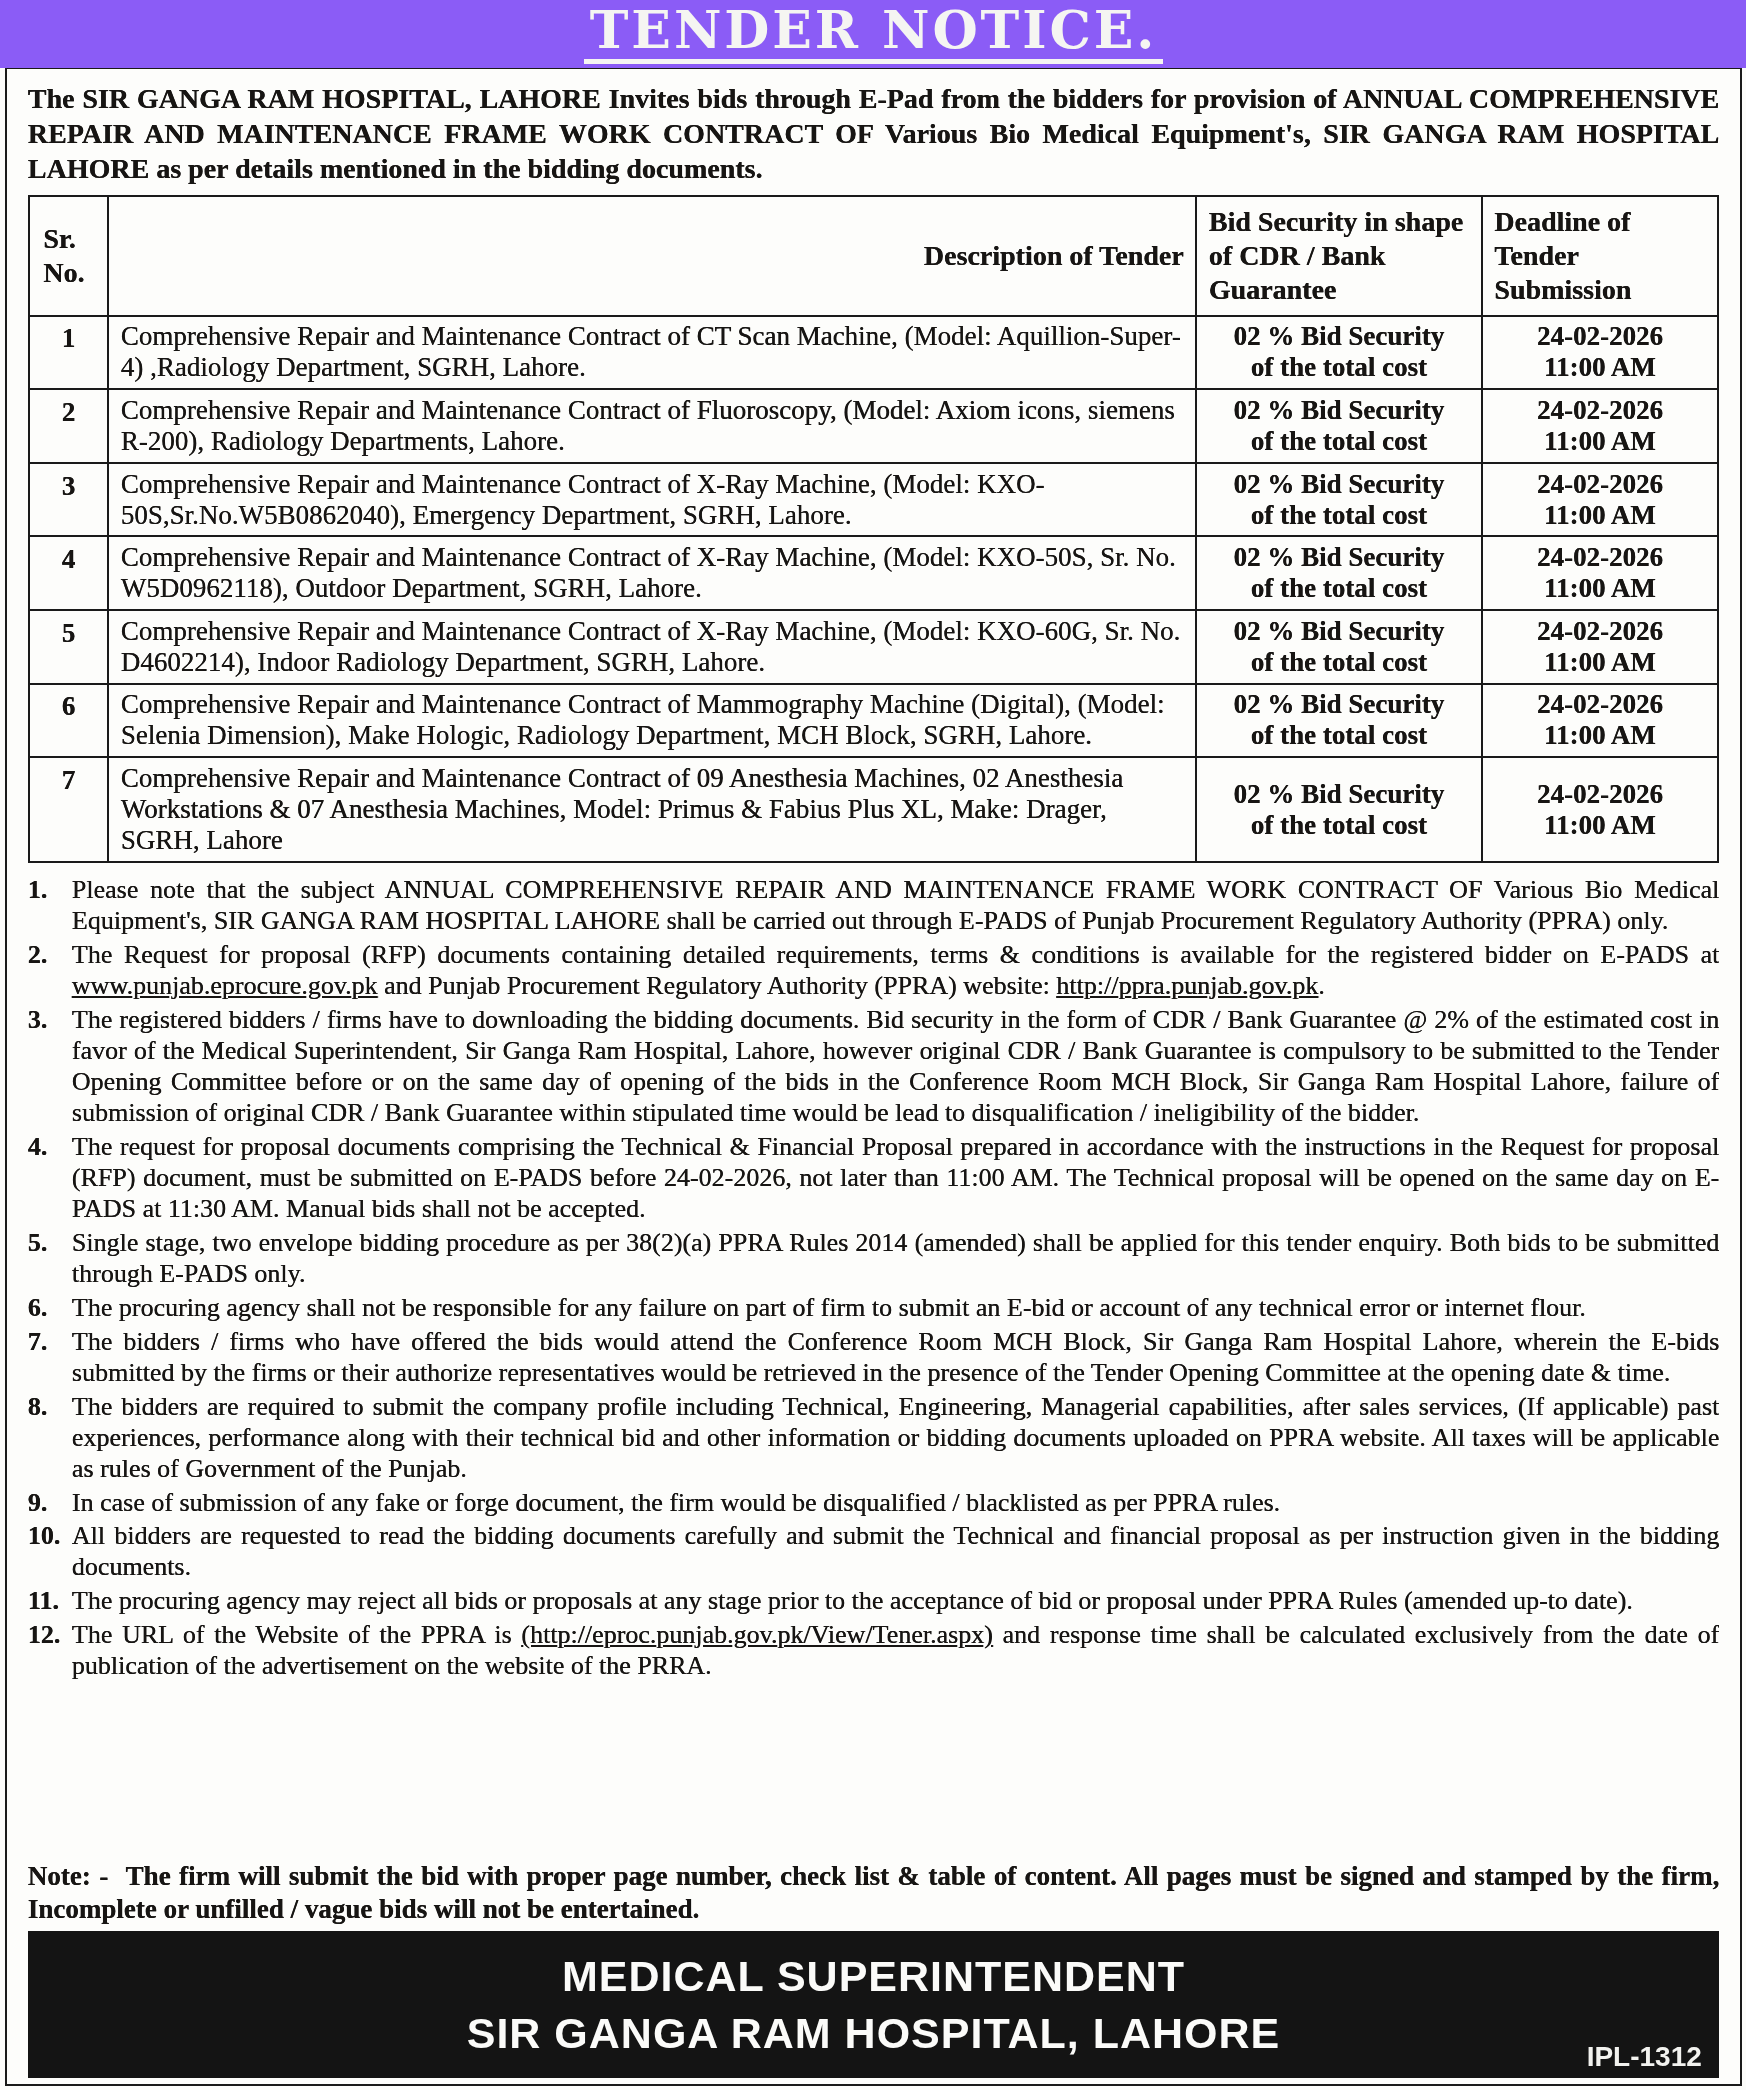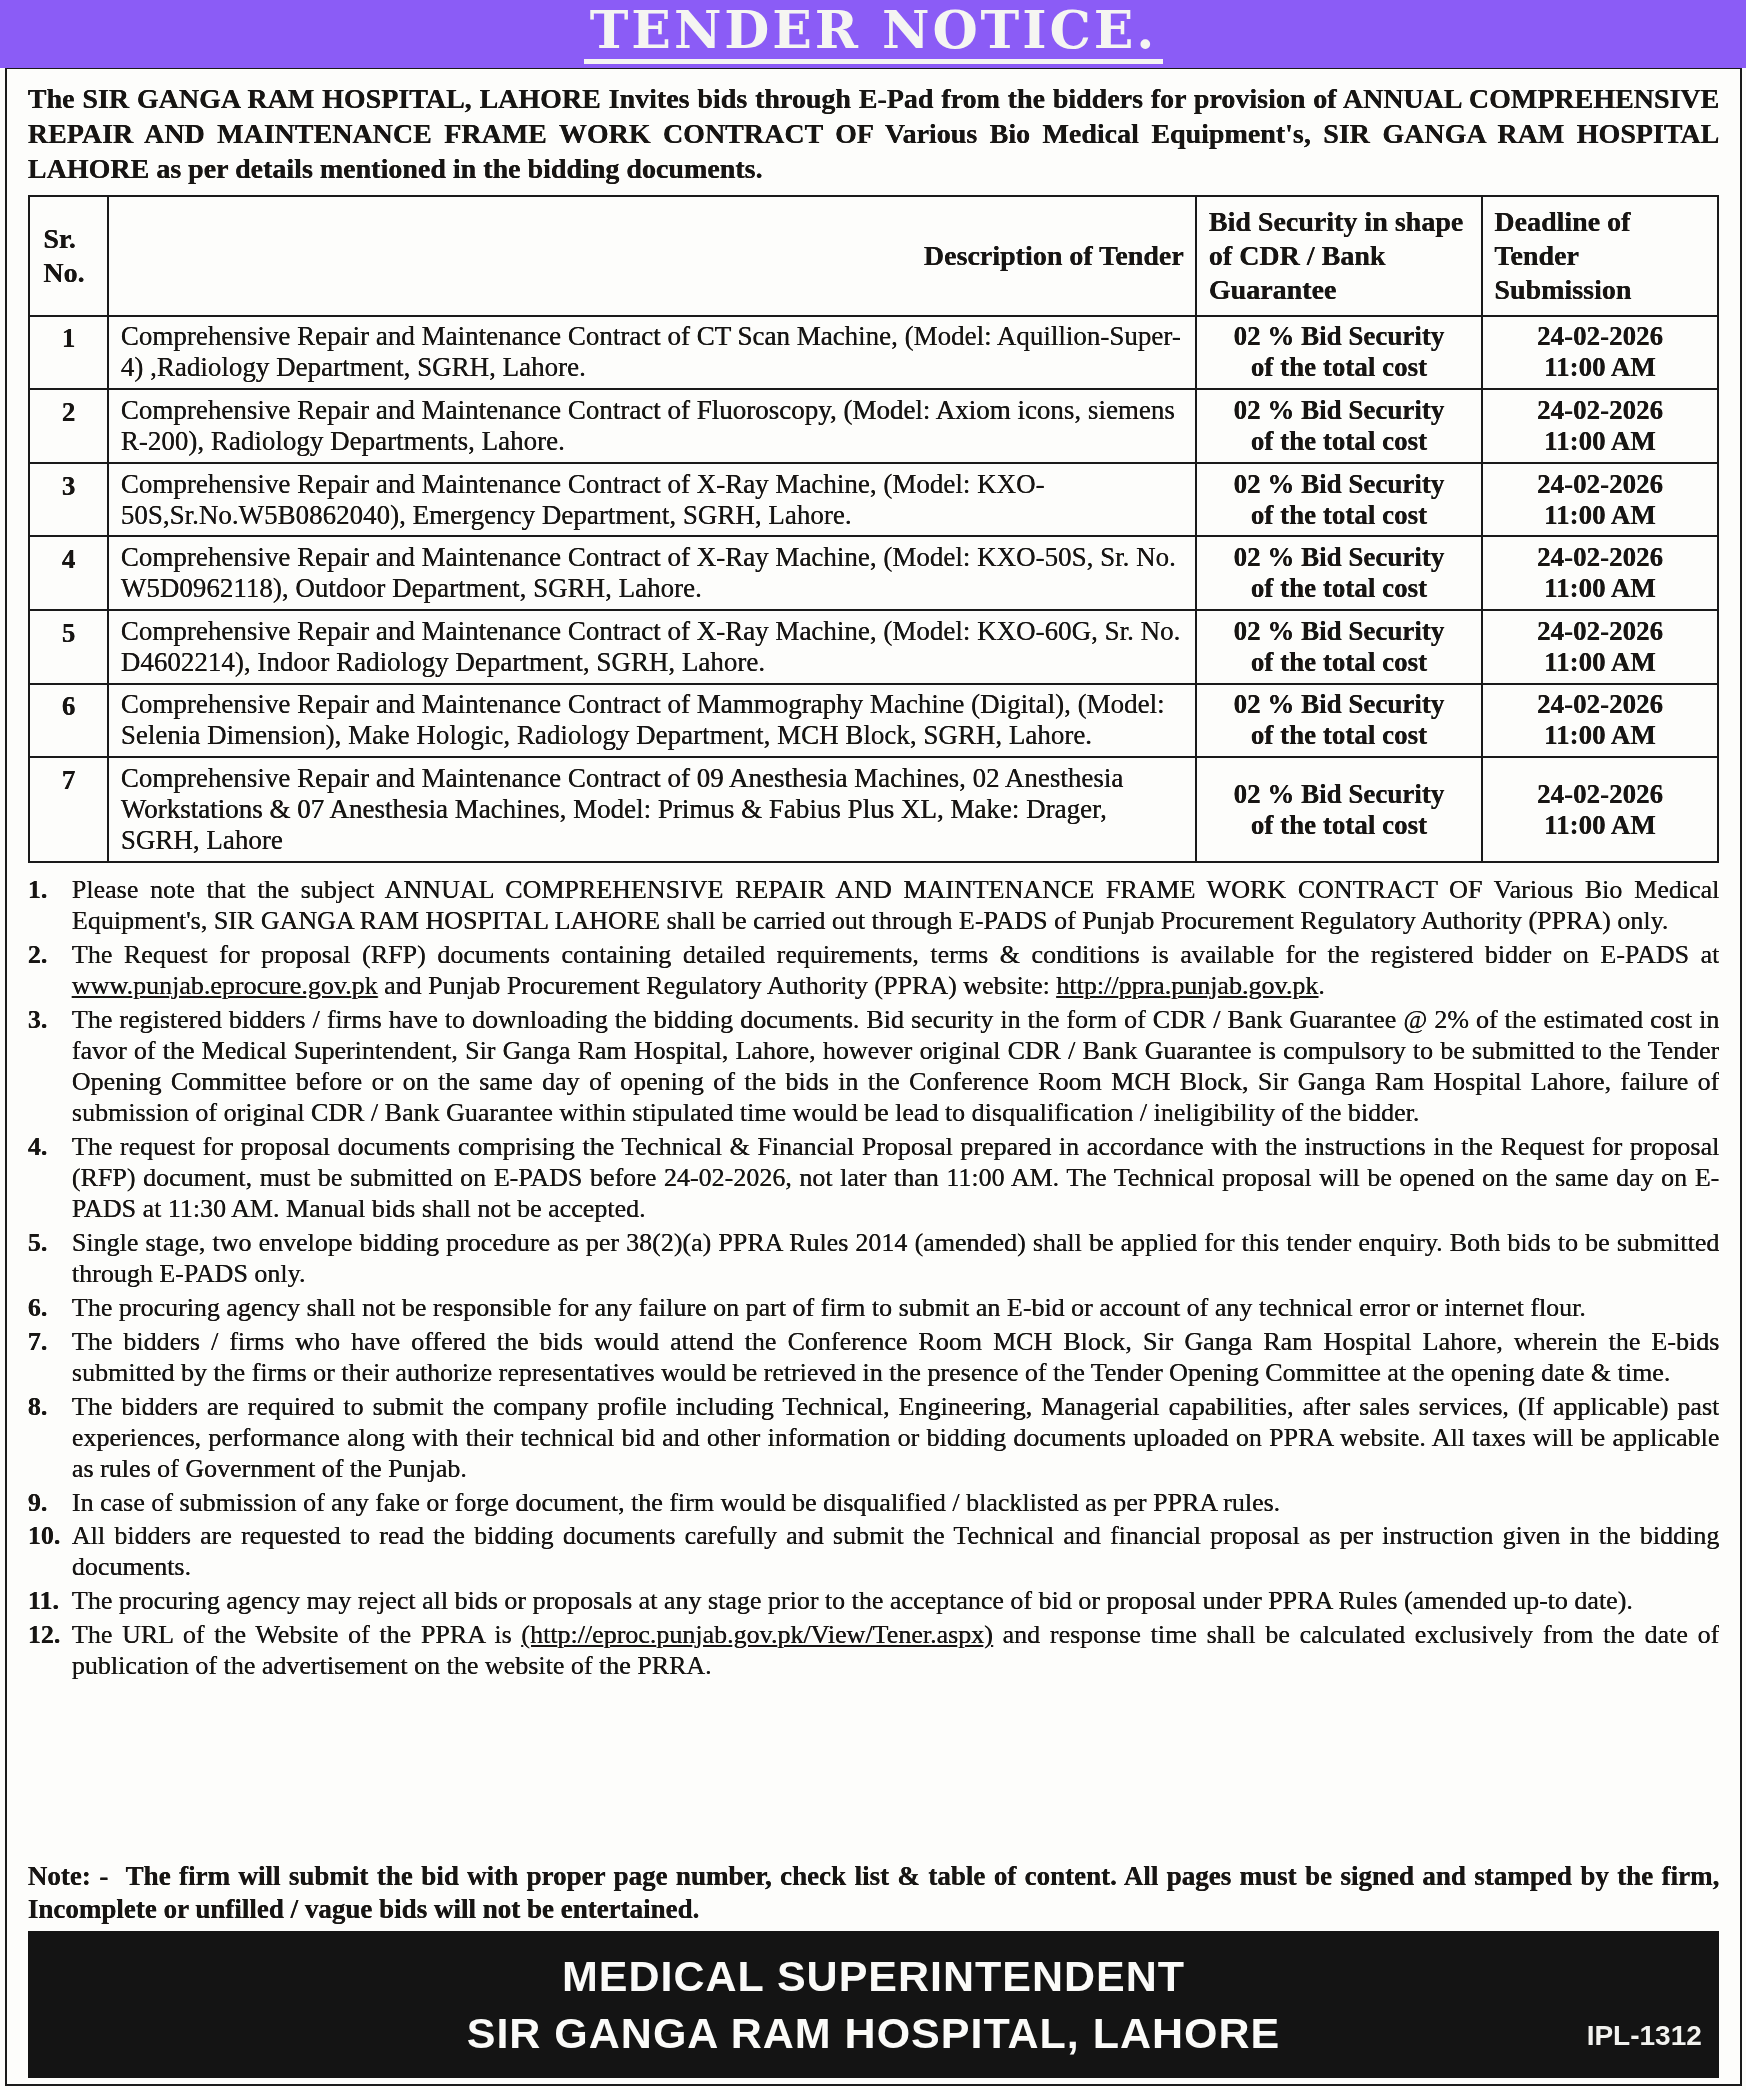--- a/index.html
+++ b/index.html
@@ -102,21 +102,21 @@
     background:#141414;height:147px;position:relative;
     display:flex;flex-direction:column;align-items:center;justify-content:center;
     gap:9.7px;
   }
   .footer-band .f-line{
     color:#fbfbf9;font-family:"Liberation Sans",sans-serif;
     font-weight:700;font-size:43px;line-height:1.1;letter-spacing:1px;
     text-shadow:none;
   }
   .footer-band .f-ref{
-    position:absolute;right:17.4px;bottom:26px;
+    position:absolute;right:17.4px;bottom:5px;
     color:#f2f2ef;font-family:"Liberation Sans",sans-serif;
     font-weight:700;font-size:28px;text-shadow:none;
   }
 </style>
 </head>
 <body>
 
 <div class="page">
 
   <div class="title-band">

